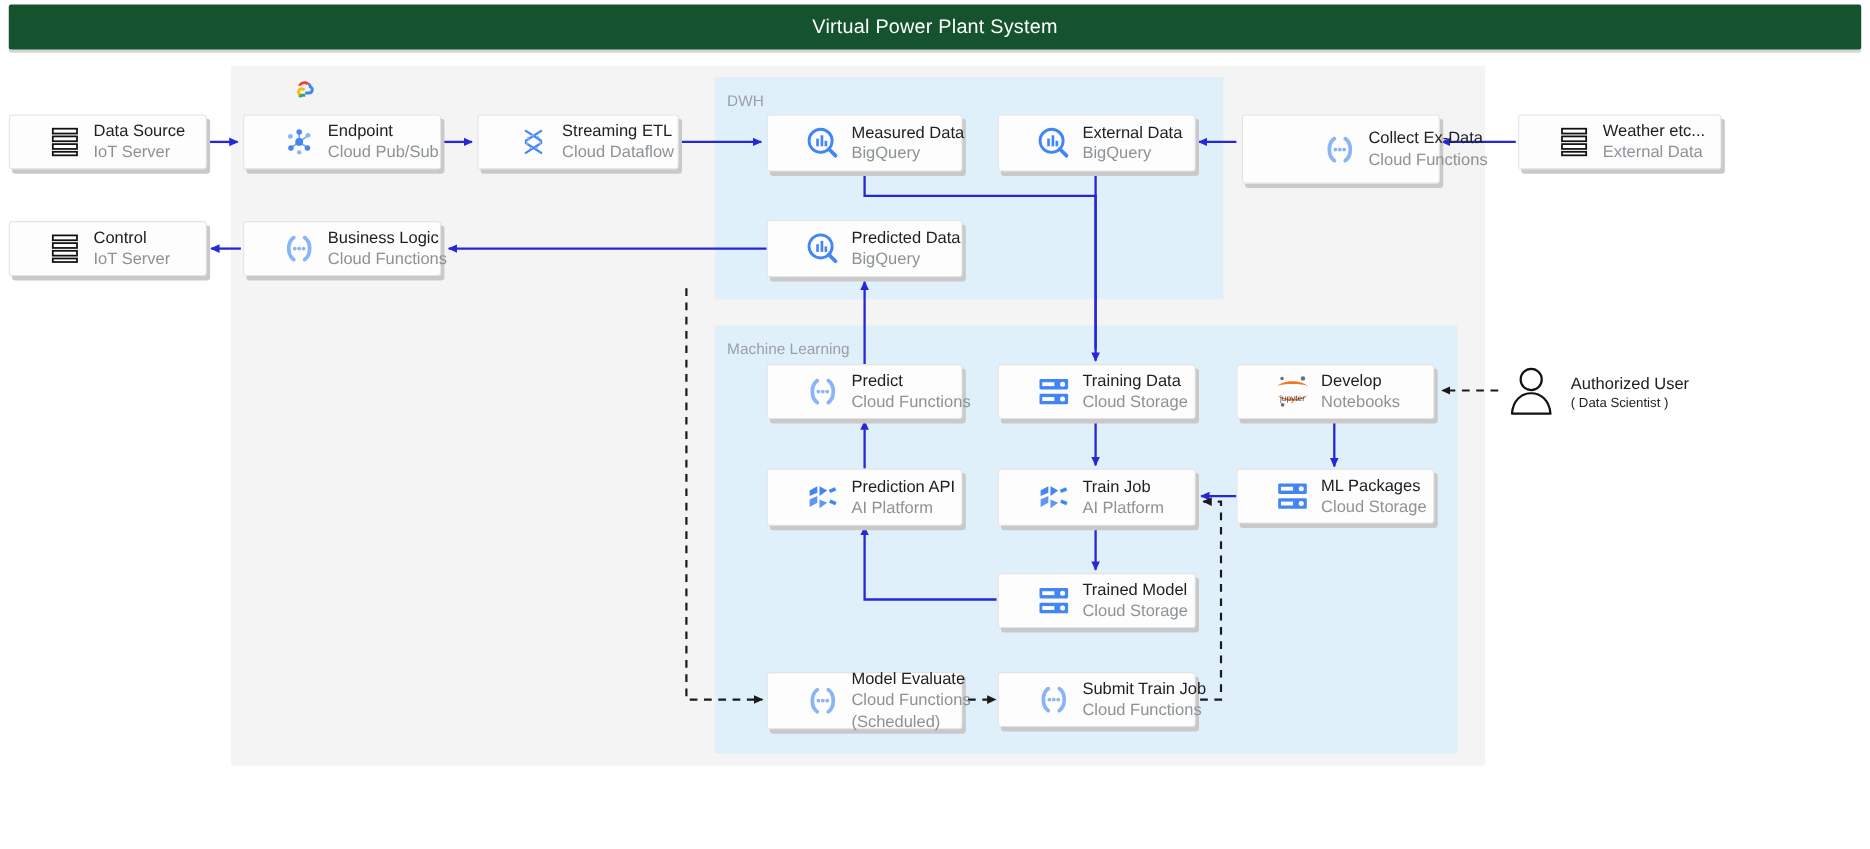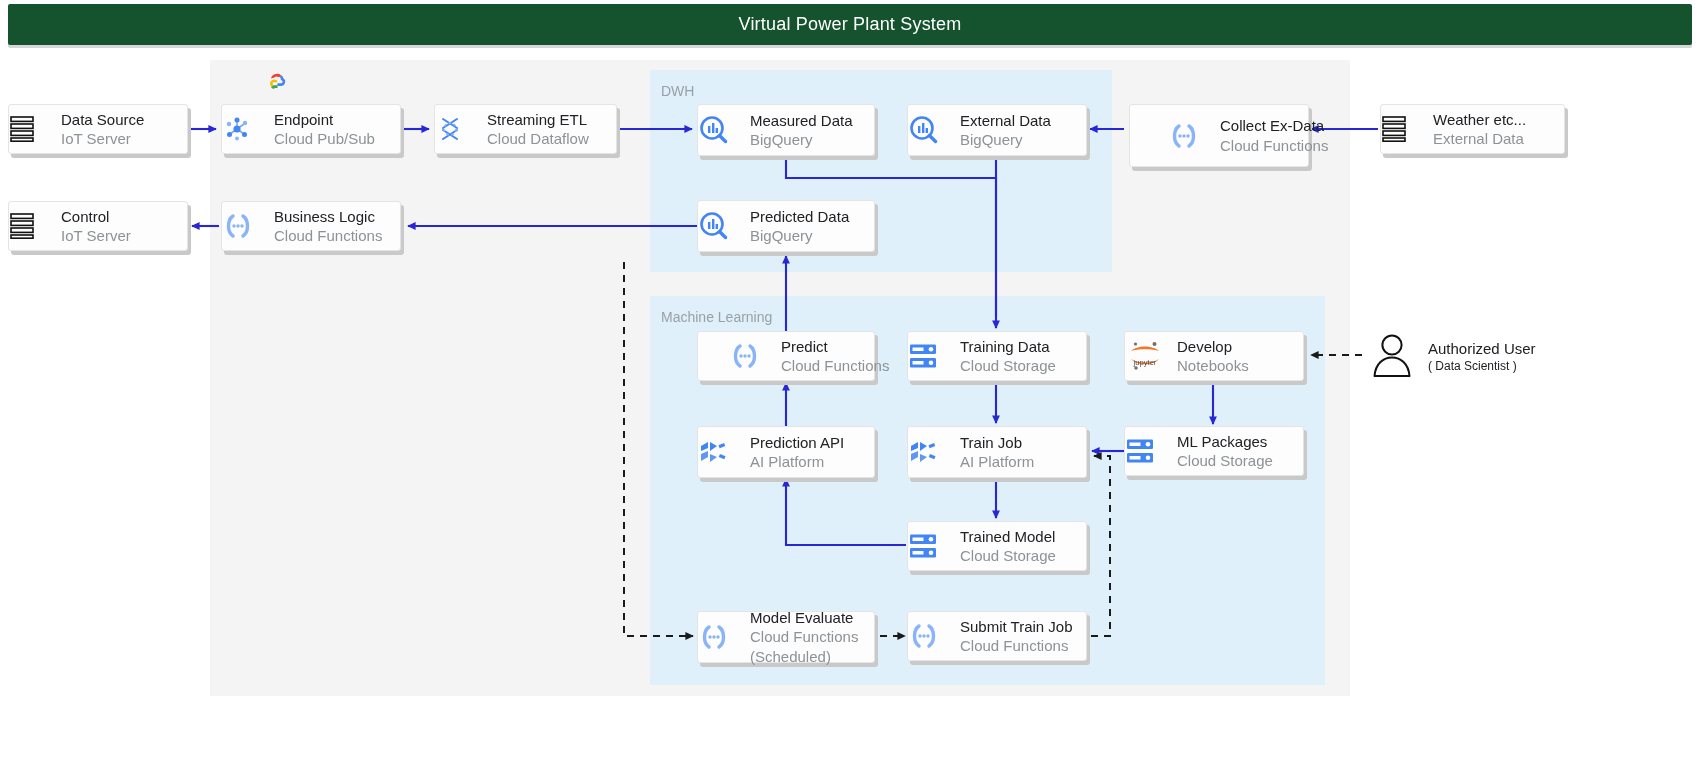--- a/index.html
+++ b/index.html
@@ -34,21 +34,21 @@
 
   
   .node{
     position:absolute;box-sizing:border-box;
     background:#fdfdfd;border:1px solid #e4e4e4;border-radius:3px;
     box-shadow:3px 4px 0 0 #c9c9c9;
     display:flex;align-items:center;
   }
   .node .ic{
     width:52px;min-width:52px;height:100%;
-    display:flex;align-items:center;justify-content:flex-start;
+    display:flex;align-items:center;justify-content:center;margin-left:24px;
   }
   .node .lbl{display:flex;flex-direction:column;justify-content:center;line-height:1.28;}
   .node .l1{font-size:15px;color:#202124;white-space:nowrap;}
   .node .l2{font-size:15px;color:#8d9296;white-space:nowrap;}
   .node .l3{font-size:15px;color:#8d9296;white-space:nowrap;}
 
   
   .actor{position:absolute;display:flex;align-items:center;gap:14px;}
   .actor .atxt{display:flex;flex-direction:column;line-height:1.3;}
   .actor .a1{font-size:15px;color:#202124;white-space:nowrap;}
@@ -294,21 +294,21 @@
             <rect x="2" y="23" width="22" height="3.2"></rect>
       </g>
         </svg>
     </span>
     <span class="lbl">
       <span class="l1">Weather etc...</span>
       <span class="l2">External Data</span>
     </span>
   </div>
 
-  <div class="node" style="left:697px;top:331px;width:178px;height:50px;padding-left:31px;">
+  <div class="node" style="left:697px;top:331px;width:178px;height:50px;">
     <span class="ic">
       <svg width="32" height="30" viewBox="0 0 32 30">
         <g fill="none" stroke="#8ab4f8" stroke-width="3.4" stroke-linecap="round">
           <path d="M11 5 C5 9, 5 21, 11 25"></path>
             <path d="M21 5 C27 9, 27 21, 21 25"></path>
         </g>
         <g fill="#8ab4f8">
             <circle cx="12" cy="15" r="1.7"></circle>
             <circle cx="16" cy="15" r="1.7"></circle>
             <circle cx="20" cy="15" r="1.7"></circle>

